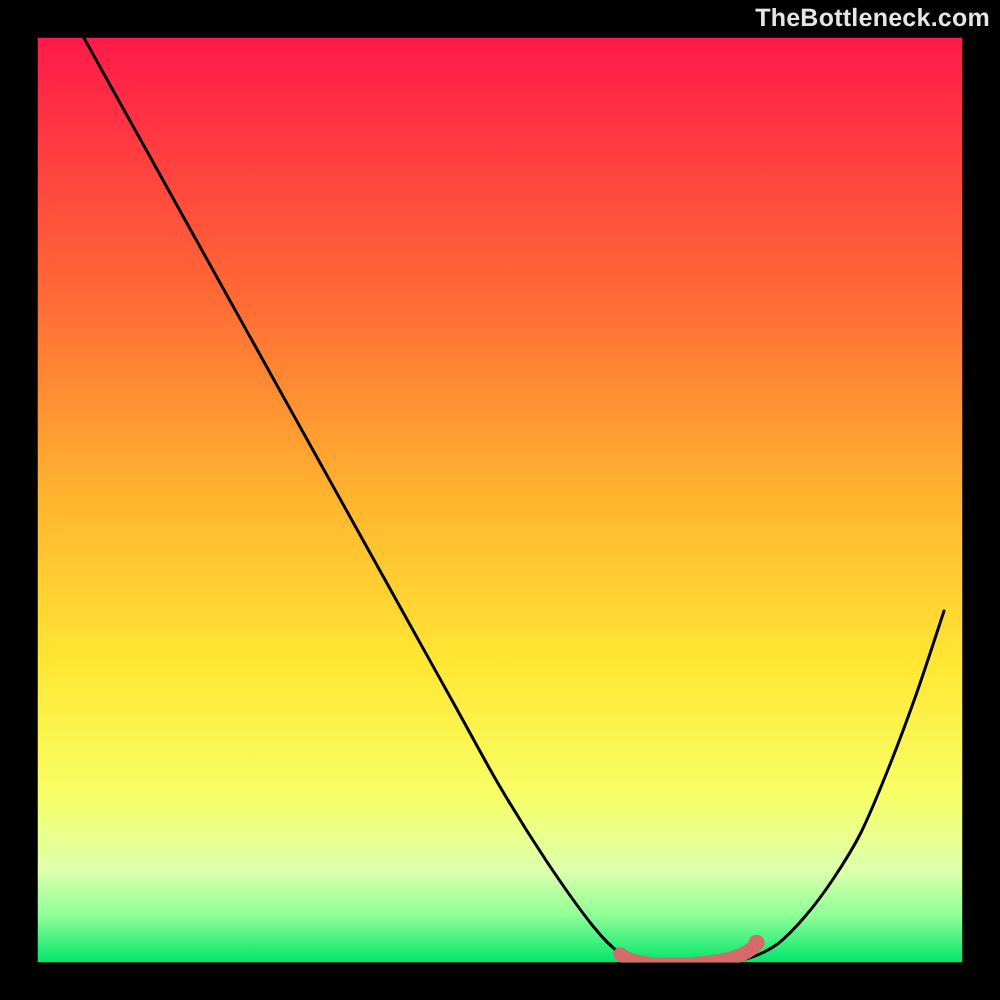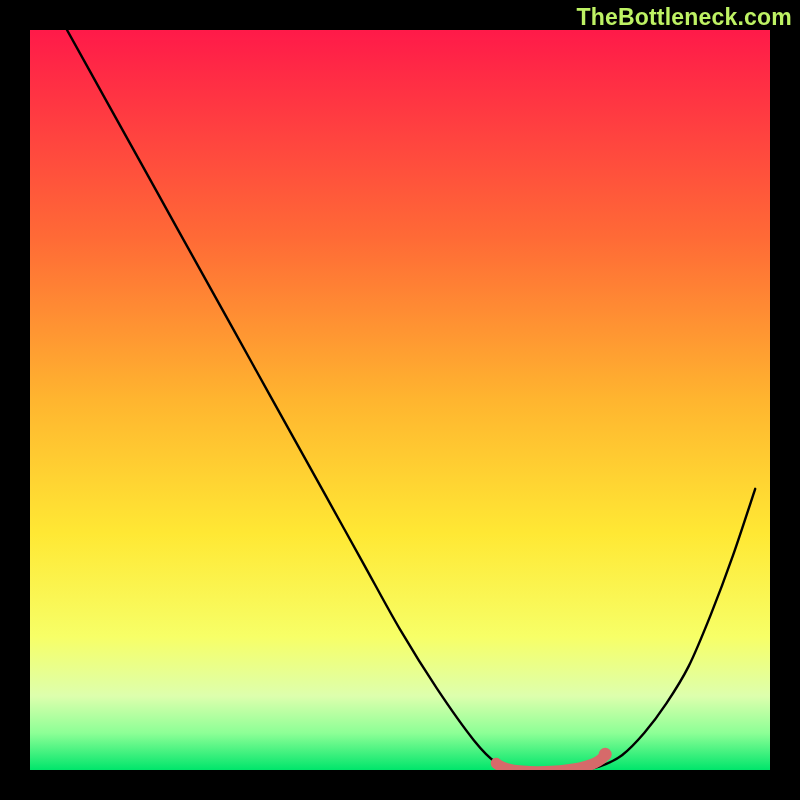--- a/index.html
+++ b/index.html
@@ -23,23 +23,23 @@
     left: 0;
     top: 0;
     width: 740px;
     height: 740px;
   }
   .watermark {
     position: absolute;
     top: 4px;
     right: 8px;
     font-family: Arial, Helvetica, sans-serif;
-    font-size: 23px;
+    font-size: 20px;
     font-weight: 600;
-    color: #bef264;
+    color: #e5e5e5;
     letter-spacing: 0.2px;
   }
   svg { display: block; }
 </style>
 </head>
 <body>
 
 <div class="frame">
   <svg class="plot-area" viewBox="0 0 740 740" preserveAspectRatio="none">
     <defs>

